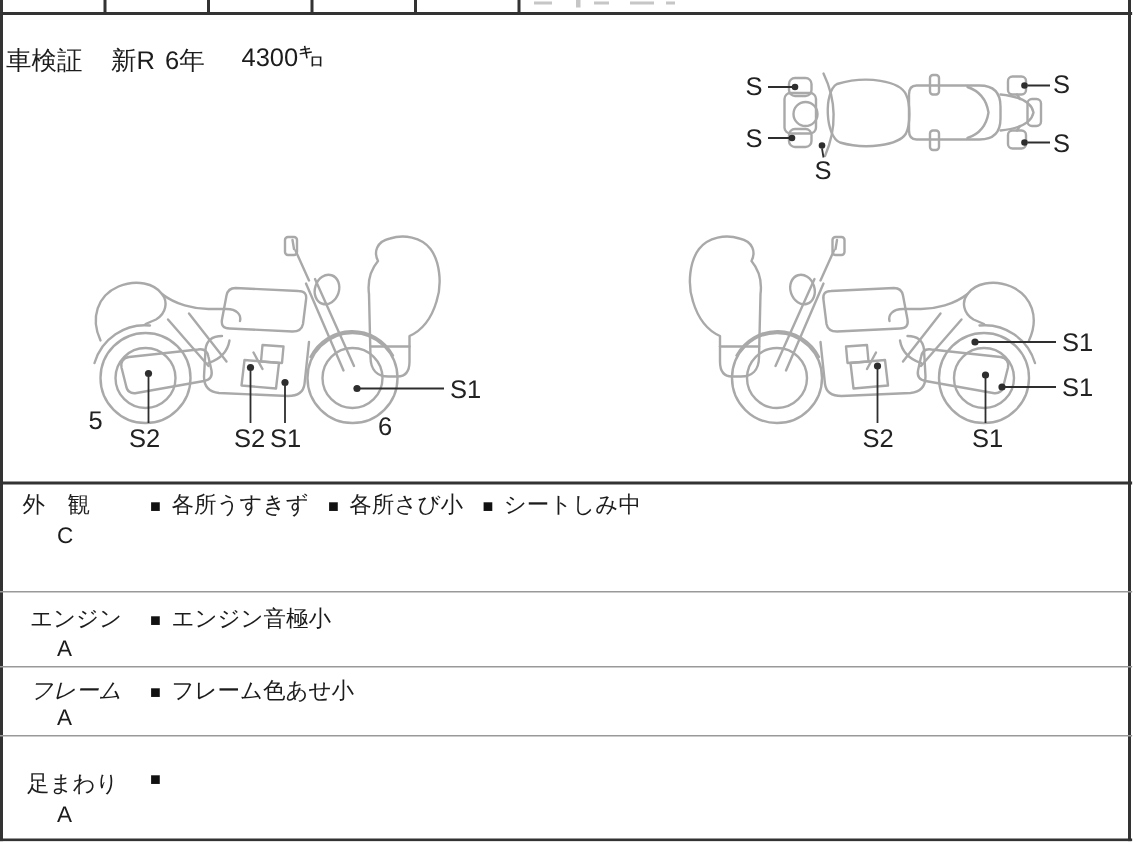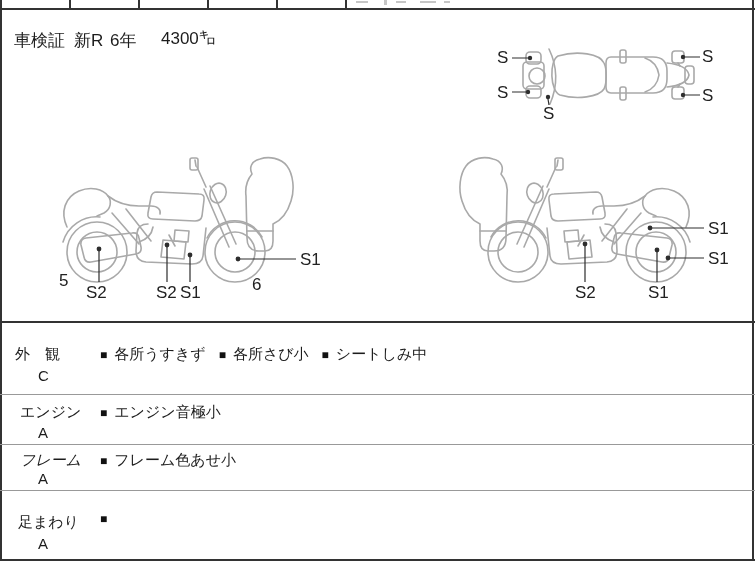--- a/index.html
+++ b/index.html
@@ -35,21 +35,21 @@
   <div class="smudge" style="left:356px;top:1px;width:12px;height:2px;"></div>
   <div class="smudge" style="left:384px;top:0;width:3px;height:5px;"></div>
   <div class="smudge" style="left:396px;top:1px;width:10px;height:2px;"></div>
   <div class="smudge" style="left:420px;top:1px;width:16px;height:2px;"></div>
   <div class="smudge" style="left:444px;top:1px;width:6px;height:2px;"></div>
 
   <div class="vline" style="left:0;top:0;height:561px;"></div>
   <div class="vline" style="left:752px;top:0;height:561px;"></div>
   <div class="hline" style="left:0;top:559px;width:755px;"></div>
 
-  <span class="hdr" style="left:14px;">車検証</span>
+  <span class="hdr" style="left:4px;">車検証</span>
   <span class="hdr" style="left:74px;">新R</span>
   <span class="hdr" style="left:110px;">6年</span>
   <span class="hdr" style="left:161px;">4300㌔</span>
 
   <svg class="art" width="755" height="561" viewBox="0 0 755 561">
     <g fill="none" stroke="#a9a9a9" stroke-width="1.6" stroke-linecap="round" stroke-linejoin="round">
 
       <g id="bike">
         <circle cx="97" cy="252" r="30"></circle>
           <circle cx="97" cy="252" r="20"></circle>
@@ -130,21 +130,21 @@
   <span class="mk mk-num" style="left:252px;top:276px;">6</span>
   <span class="mk" style="left:300px;top:251px;">S1</span>
 
   <span class="mk" style="left:575px;top:284px;">S2</span>
   <span class="mk" style="left:648px;top:284px;">S1</span>
   <span class="mk" style="left:708px;top:220px;">S1</span>
   <span class="mk" style="left:708px;top:250px;">S1</span>
 
   <div class="hline" style="left:0;top:321px;width:755px;"></div>
 
-  <div class="row" style="top:341px;height:71px;">
+  <div class="row" style="top:323px;height:71px;">
     <span class="rlabel" style="left:15px;top:4px;">外　観</span>
     <span class="rgrade" style="top:26px;">C</span>
     <div class="notes" style="top:4px;">
       <span class="note">
           <span class="bullet">■</span>
           <span>各所うすきず</span>
         </span>
       <span class="note">
           <span class="bullet">■</span>
           <span>各所さび小</span>

